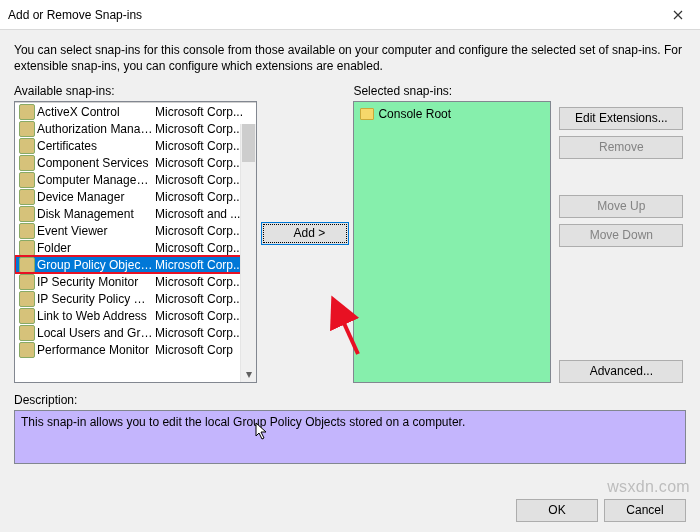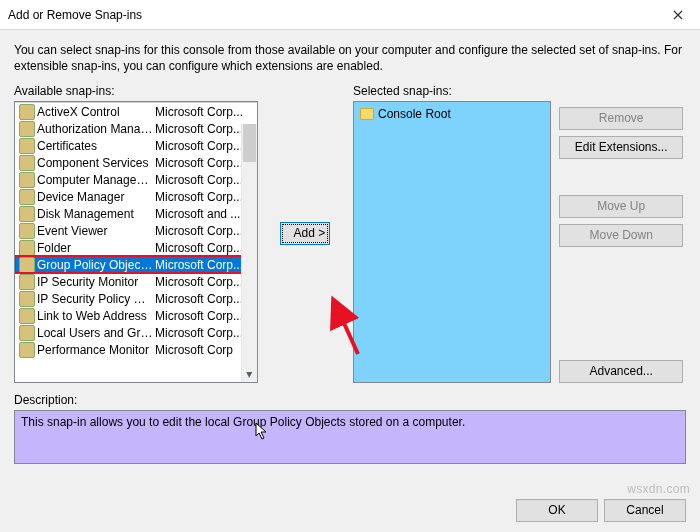--- a/index.html
+++ b/index.html
@@ -24,34 +24,34 @@
   .row { display:flex; align-items:center; height: 17px; padding: 0 4px; white-space: nowrap; overflow:hidden; }
   .row .ico { width:16px; height:16px; margin-right:2px; flex:none; display:inline-block; background:#d6c27a; border:1px solid #8a6; border-radius:2px; }
   .row .name { width: 118px; overflow:hidden; text-overflow: ellipsis; }
   .row .vendor { flex:1; overflow:hidden; text-overflow: ellipsis; }
   .row.selected { background:#0078d7; color:#fff; }
   .row.highlighted { outline: 2px solid #e81123; outline-offset: -1px; position: relative; }
   .scrollbar { position:absolute; right:0; top:22px; bottom:0; width:16px; background:#f0f0f0; border-left:1px solid #e5e5e5; }
   .scrollbar .thumb { position:absolute; left:1px; right:1px; top:0; height:38px; background:#cdcdcd; }
   .scrollbar .arrow { position:absolute; left:0; right:0; height:16px; display:flex; align-items:center; justify-content:center; color:#606060;}
   .scrollbar .arrow.down{bottom:0;}
-  .tree { background:#7dd3fc; border:1px solid #828790; height: 282px; padding:4px; }
+  .tree { background:#86efac; border:1px solid #828790; height: 282px; padding:4px; }
   .tree-item { display:flex; align-items:center; gap:4px; padding:1px 2px; }
   .tree-item .folder-ico { width:14px; height:12px; background:#f6d86b; border:1px solid #caa93a; border-radius:1px; }
   .btn { background:#e1e1e1; border:1px solid #adadad; height:23px; width:124px; text-align:center; line-height:21px; color:#000; }
   .btn.disabled { color:#838383; }
-  .btn.add { width:50px; background:#e1e1e1; border:1px solid #0078d7; outline:1px dotted #000; outline-offset:-3px;padding-left:8px; }
+  .btn.add { width:88px; background:#e1e1e1; border:1px solid #0078d7; outline:1px dotted #000; outline-offset:-3px;padding-left:8px; }
   .spacer { flex:1; }
   .desc-box { margin-top: 10px; }
   .desc-field { background:#c4b5fd; border:1px solid #828790; height:54px; padding:4px 6px; }
   .bottom-btns { position:absolute; right:14px; bottom:10px; display:flex; gap:6px; }
   .bottom-btns .btn { width:82px; }
   .arrow-annot { position:absolute; left:330px; top:272px; pointer-events:none; }
   .arrow-annot svg { overflow:visible; }
-  .watermark { position:absolute; right:10px; bottom:36px; color:#bdbdbd; font-size:12px; letter-spacing:0.3px; pointer-events:none; }
+  .watermark { position:absolute; right:10px; bottom:36px; color:#bdbdbd; font-size:16px; letter-spacing:0.3px; pointer-events:none; }
   .cursor { position:absolute; left:255px; top:392px; pointer-events:none; }
 </style>
 </head>
 <body>
 
 <div class="titlebar">
   <span class="title">Add or Remove Snap-ins</span>
   <div class="close">
     <svg width="10" height="10" viewBox="0 0 10 10">
         <path d="M1 1 L9 9 M9 1 L1 9" stroke="#333" stroke-width="1.2"></path>
@@ -162,22 +162,22 @@
       <div class="tree">
         <div class="tree-item">
           <span class="folder-ico"></span>
           <span>Console Root</span>
         </div>
       </div>
     </div>
 
     <div class="col-right">
       <div style="height:17px"></div>
+      <div class="btn">Edit Extensions...</div>
       <div class="btn disabled">Remove</div>
-      <div class="btn">Edit Extensions...</div>
       <div style="height:24px"></div>
       <div class="btn disabled">Move Up</div>
       <div class="btn disabled">Move Down</div>
       <div class="spacer"></div>
       <div class="btn">Advanced...</div>
     </div>
   </div>
 
   <div class="desc-box">
     <div class="sect-label">Description:</div>

